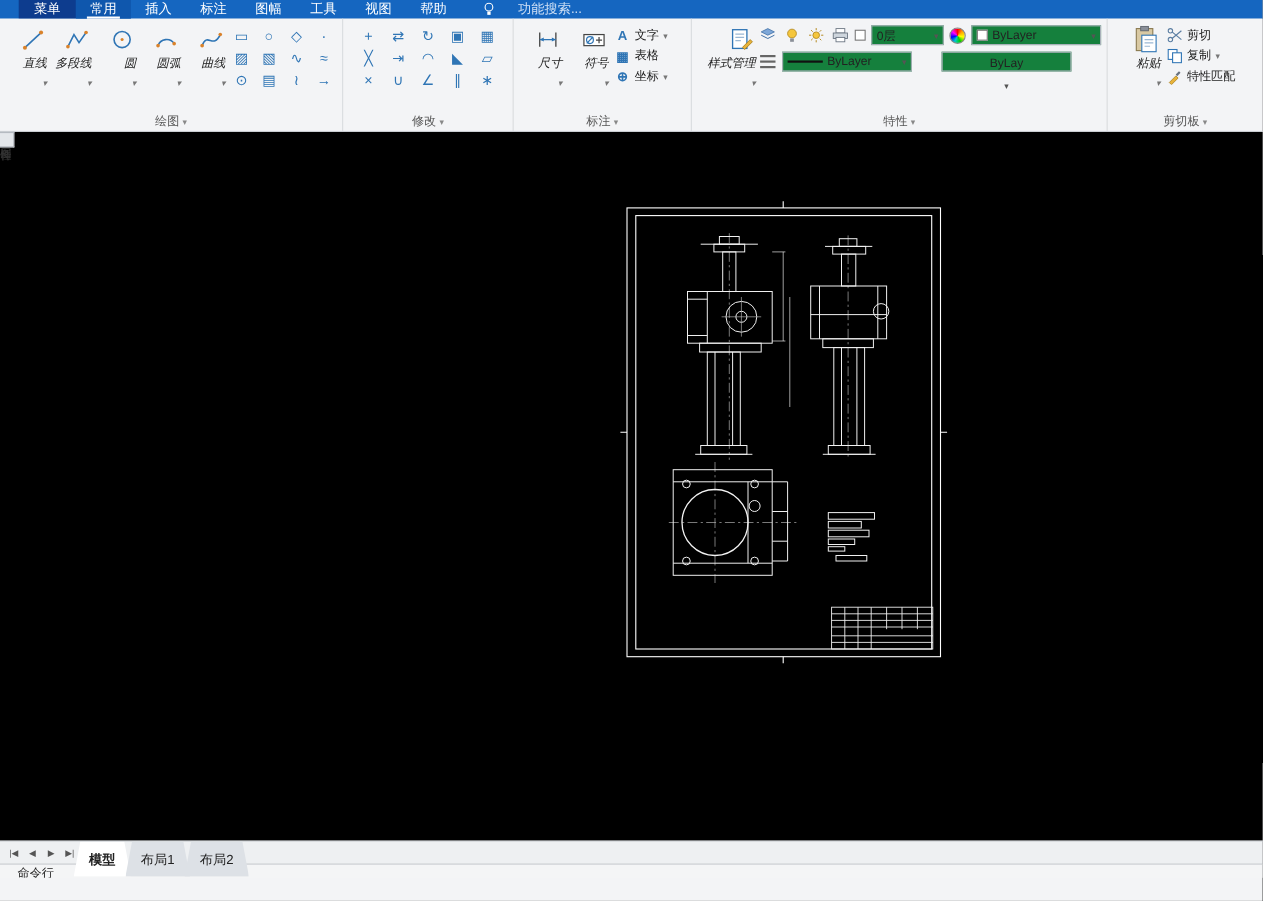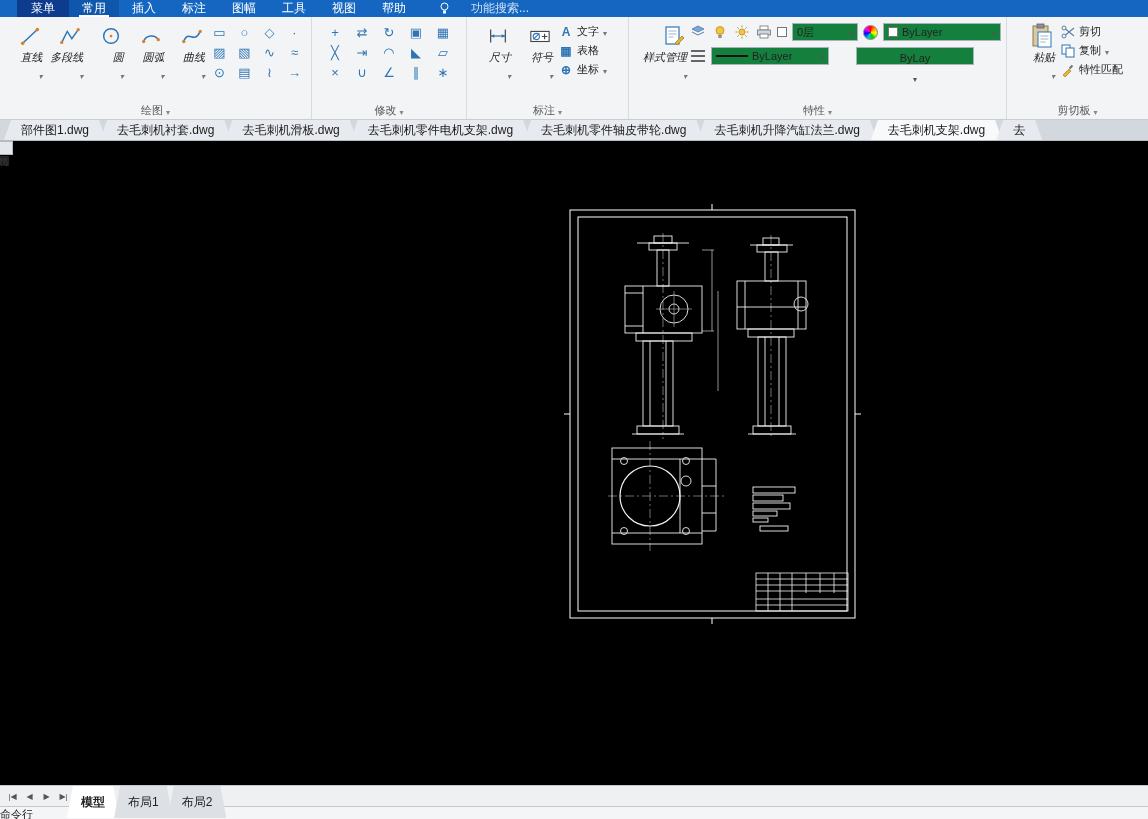--- a/index.html
+++ b/index.html
@@ -59,21 +59,21 @@
   .canvas { position:relative; height:644px; background:#000; flex:none; cursor:crosshair; }
   .left-palette { position:absolute; left:0; top:0; width:13px; padding:6px 1px; background:#e4e7eb; border:1px solid #b5bac1; border-left:none;
     writing-mode:vertical-rl; font-size:10px; color:#333; text-align:center; cursor:pointer; }
 
   
   .bottombar { height:21px; background:#eef0f2; border-top:1px solid #c5c9ce; display:flex; align-items:stretch; font-size:12px; flex:none; padding-left:4px; }
   .navbtn { width:17px; display:flex; align-items:center; justify-content:center; color:#555; font-size:8px; cursor:pointer; }
   .lay-tab { display:flex; align-items:center; padding:16px 14px; margin-left:-5px; background:#dde1e6; color:#222;
     clip-path:polygon(6px 0, calc(100% - 6px) 0, 100% 100%, 0 100%); cursor:pointer; }
   .lay-tab.active { background:#ffffff; font-weight:bold; }
-  .cmdstrip { height:13px; background:#f4f5f6; border-top:1px solid #c5c9ce; font-size:11px; color:#222; overflow:hidden; flex:none; }
+  .cmdstrip { height:13px; background:#f4f5f6; border-top:1px solid #c5c9ce; font-size:11px; color:#222; padding-left:16px; overflow:hidden; flex:none; }
 
   svg.icon { display:block; }
   .drawing-svg { position:absolute; inset:0; }
 </style>
 </head>
 <body>
 
 <div class="app">
 
   <div class="menubar">
@@ -374,30 +374,20 @@
           </div>
         </div>
       </div>
       <div class="panel-label">
         <span>剪切板</span>
           <span class="pl-caret"></span>
       </div>
     </div>
   </div>
 
-  <div class="doctabs">
-    <div class="doc-tab">部件图1.dwg</div>
-    <div class="doc-tab">去毛刺机衬套.dwg</div>
-    <div class="doc-tab">去毛刺机滑板.dwg</div>
-    <div class="doc-tab">去毛刺机零件电机支架.dwg</div>
-    <div class="doc-tab">去毛刺机零件轴皮带轮.dwg</div>
-    <div class="doc-tab">去毛刺机升降汽缸法兰.dwg</div>
-    <div class="doc-tab active">去毛刺机支架.dwg</div>
-    <div class="doc-tab">去</div>
-  </div>
 
   <div class="canvas">
     <svg class="drawing-svg" width="1148" height="644" viewBox="0 0 1148 644">
 
       <g stroke="#ffffff" fill="none" stroke-width="1">
         <rect x="570" y="69" width="285" height="408"></rect>
         <rect x="578" y="76" width="269" height="394"></rect>
         <path d="M564 273 H570 M855 273 h6 M712 63 V69 M712 477 v6"></path>
       </g>
 

